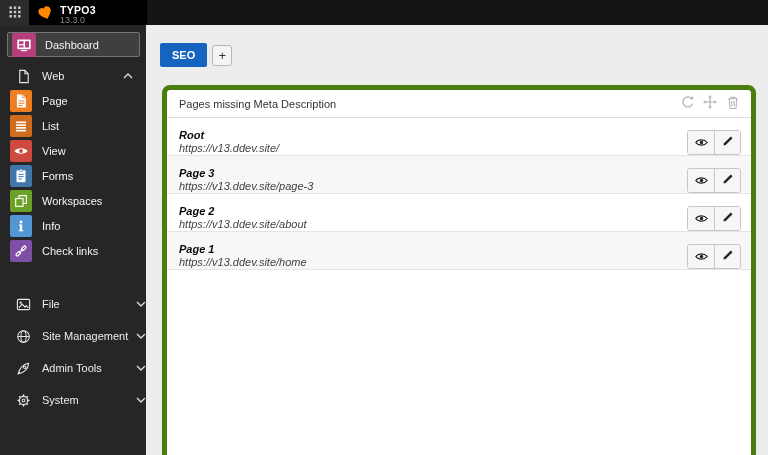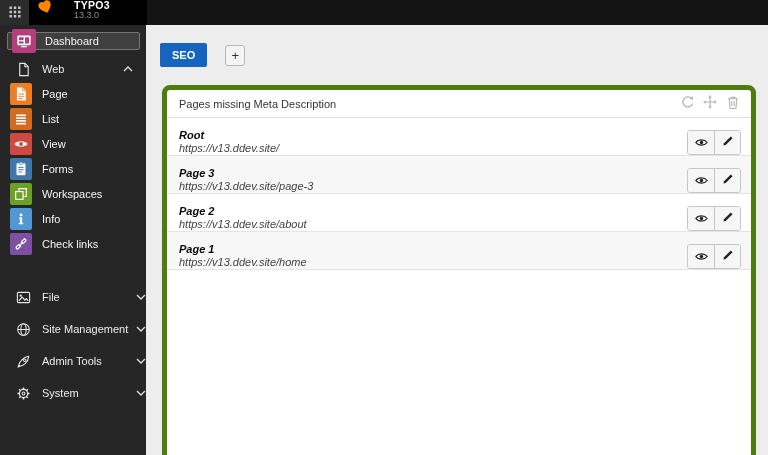--- a/index.html
+++ b/index.html
@@ -2,44 +2,44 @@
 <html><head>
 <meta charset="utf-8">
 <style>
   * { margin:0; padding:0; box-sizing:border-box; }
   html,body { width:768px; height:455px; overflow:hidden; }
   body { font-family:"Liberation Sans", sans-serif; background:#ededed; position:relative; }
 
   
   .topbar { position:absolute; top:0; left:0; right:0; height:25px; background:#141414; display:flex; align-items:stretch; }
   .modules-btn { width:29px; background:#2c2c2c; display:flex; align-items:center; justify-content:center; cursor:pointer; }
-  .brand { width:118px; background:#000; display:flex; align-items:flex-start; padding-left:9px; gap:21px; cursor:pointer; }
+  .brand { width:118px; background:#000; display:flex; align-items:flex-end; padding-left:9px; gap:7px; cursor:pointer; }
   .brand-text { display:flex; flex-direction:column; line-height:1.05; }
   .brand-name { color:#fff; font-size:10.5px; font-weight:bold; letter-spacing:.3px; }
   .brand-version { color:#8a8a8a; font-size:9px; }
 
   
   .sidebar { position:absolute; top:25px; left:0; width:146px; bottom:0; background:#262626; }
-  .nav-active { margin:7px 6px 11px 7px; height:18px; background:#3f3f3f; border:1px solid #757575; border-radius:2px; display:flex; align-items:center; gap:9px; padding-left:4px; cursor:pointer; }
+  .nav-active { margin:7px 6px 11px 7px; height:25px; background:#3f3f3f; border:1px solid #757575; border-radius:2px; display:flex; align-items:center; gap:9px; padding-left:4px; cursor:pointer; }
   .nav-active .nav-ic { width:24px; height:24px; }
   .nav-label { color:#f5f5f5; font-size:11px; }
   .nav-section-header { height:16px; display:flex; align-items:center; padding:0 13px 0 15px; cursor:pointer; }
   .nav-section-header .nav-label { font-size:11px; color:#ececec; margin-left:11px; }
   .nav-section-header .chev { margin-left:auto; display:flex; }
   .nav-items { margin-top:4px; margin-bottom:25px; }
   .nav-item { height:25px; display:flex; align-items:center; gap:10px; padding-left:10px; cursor:pointer; }
   .nav-ic { width:22px; height:22px; border-radius:2px; display:flex; align-items:center; justify-content:center; flex:0 0 auto; }
   .nav-section { height:32px; display:flex; align-items:center; padding:0 0 0 15px; cursor:pointer; }
   .nav-section .nav-label { font-size:11px; color:#ececec; margin-left:11px; }
   .nav-section .chev { margin-left:auto; display:flex; }
   .outline-ic { width:16px; height:16px; display:flex; align-items:center; justify-content:center; flex:0 0 auto; }
 
   
   .content { position:absolute; top:25px; left:146px; right:0; bottom:0; background:#ededed; }
-  .tabbar { position:absolute; left:14px; top:18px; display:flex; gap:18px; align-items:flex-start; }
+  .tabbar { position:absolute; left:14px; top:18px; display:flex; gap:5px; align-items:flex-start; }
   .tab-active { height:24px; padding:0 12px; background:#1565c0; color:#fff; font-size:11px; font-weight:bold; display:flex; align-items:center; border-radius:2px; cursor:pointer; }
   .tab-add { margin-top:2px; width:20px; height:21px; background:#f4f4f4; border:1px solid #b6b6b6; border-radius:3px; color:#333; font-size:13px; display:flex; align-items:center; justify-content:center; cursor:pointer; line-height:1; }
 
   .widget { position:absolute; left:16px; top:60px; width:594px; height:426px; background:#fff; border:5px solid #4d7c0f; border-radius:8px; box-shadow:0 1px 2px rgba(0,0,0,.07); overflow:hidden; }
   .widget-header { height:28px; display:flex; align-items:center; padding:0 11px 0 12px; border-bottom:1px solid #dcdcdc; }
   .widget-title { font-size:11px; color:#333; }
   .widget-actions { margin-left:auto; display:flex; gap:9px; color:#b4b4b4; }
   .wa-btn { width:14px; height:14px; display:flex; align-items:center; justify-content:center; cursor:pointer; background:none; border:none; color:#b4b4b4; padding:0; }
 
   .w-row { height:38px; display:flex; align-items:flex-end; padding:0 10px 0 12px; border-bottom:1px solid #e4e4e4; background:#fff;font-style:italic; }

